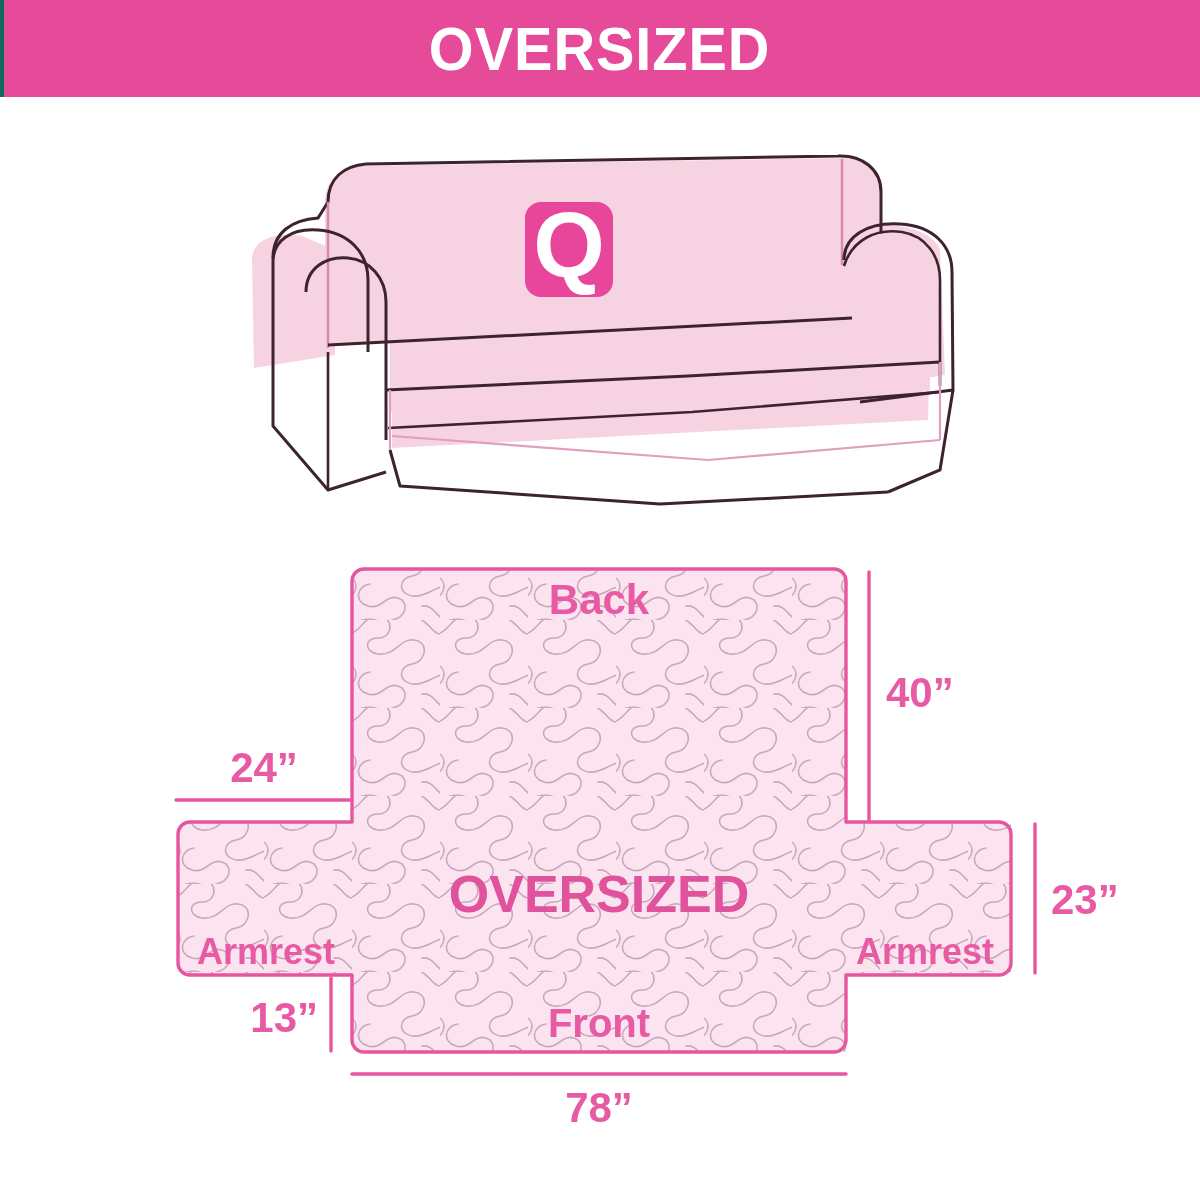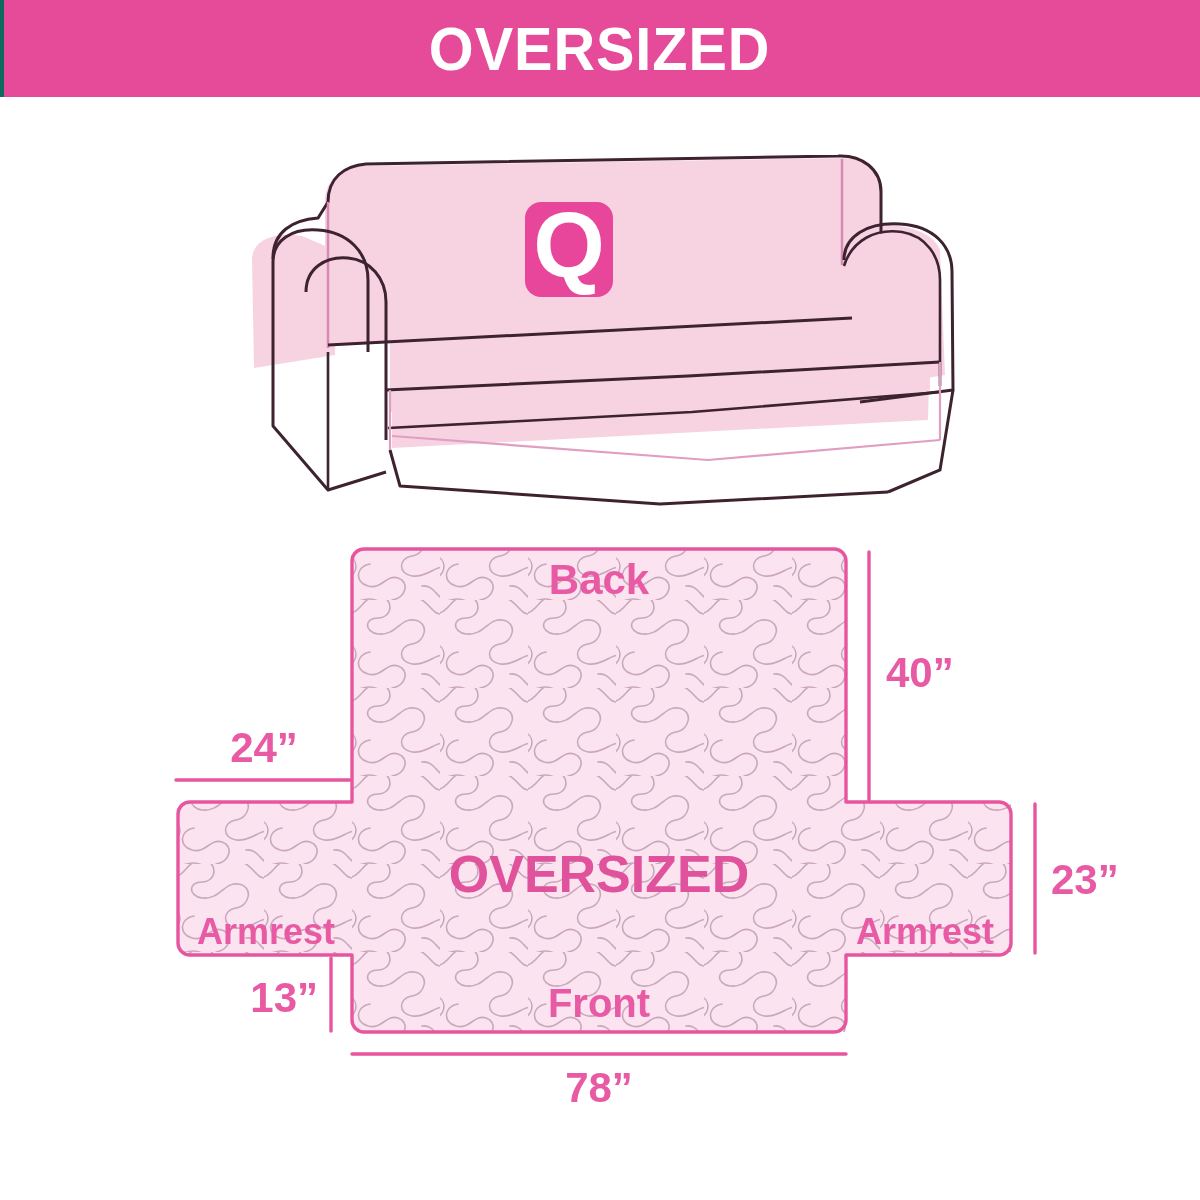--- a/index.html
+++ b/index.html
@@ -54,21 +54,21 @@
     top: 140px;
     width: 740px;
     height: 390px;
   }
   #sofa-illustration svg { display: block; }
 
   
   #pattern-diagram {
     position: absolute;
     left: 0px;
-    top: 512px;
+    top: 532px;
     width: 1189px;
     height: 620px;
   }
   #pattern-diagram svg { display: block; }
 
   .dim-text {
     font-family: "Liberation Sans", sans-serif;
     font-weight: bold;
     fill: #e85aa3;
   }

